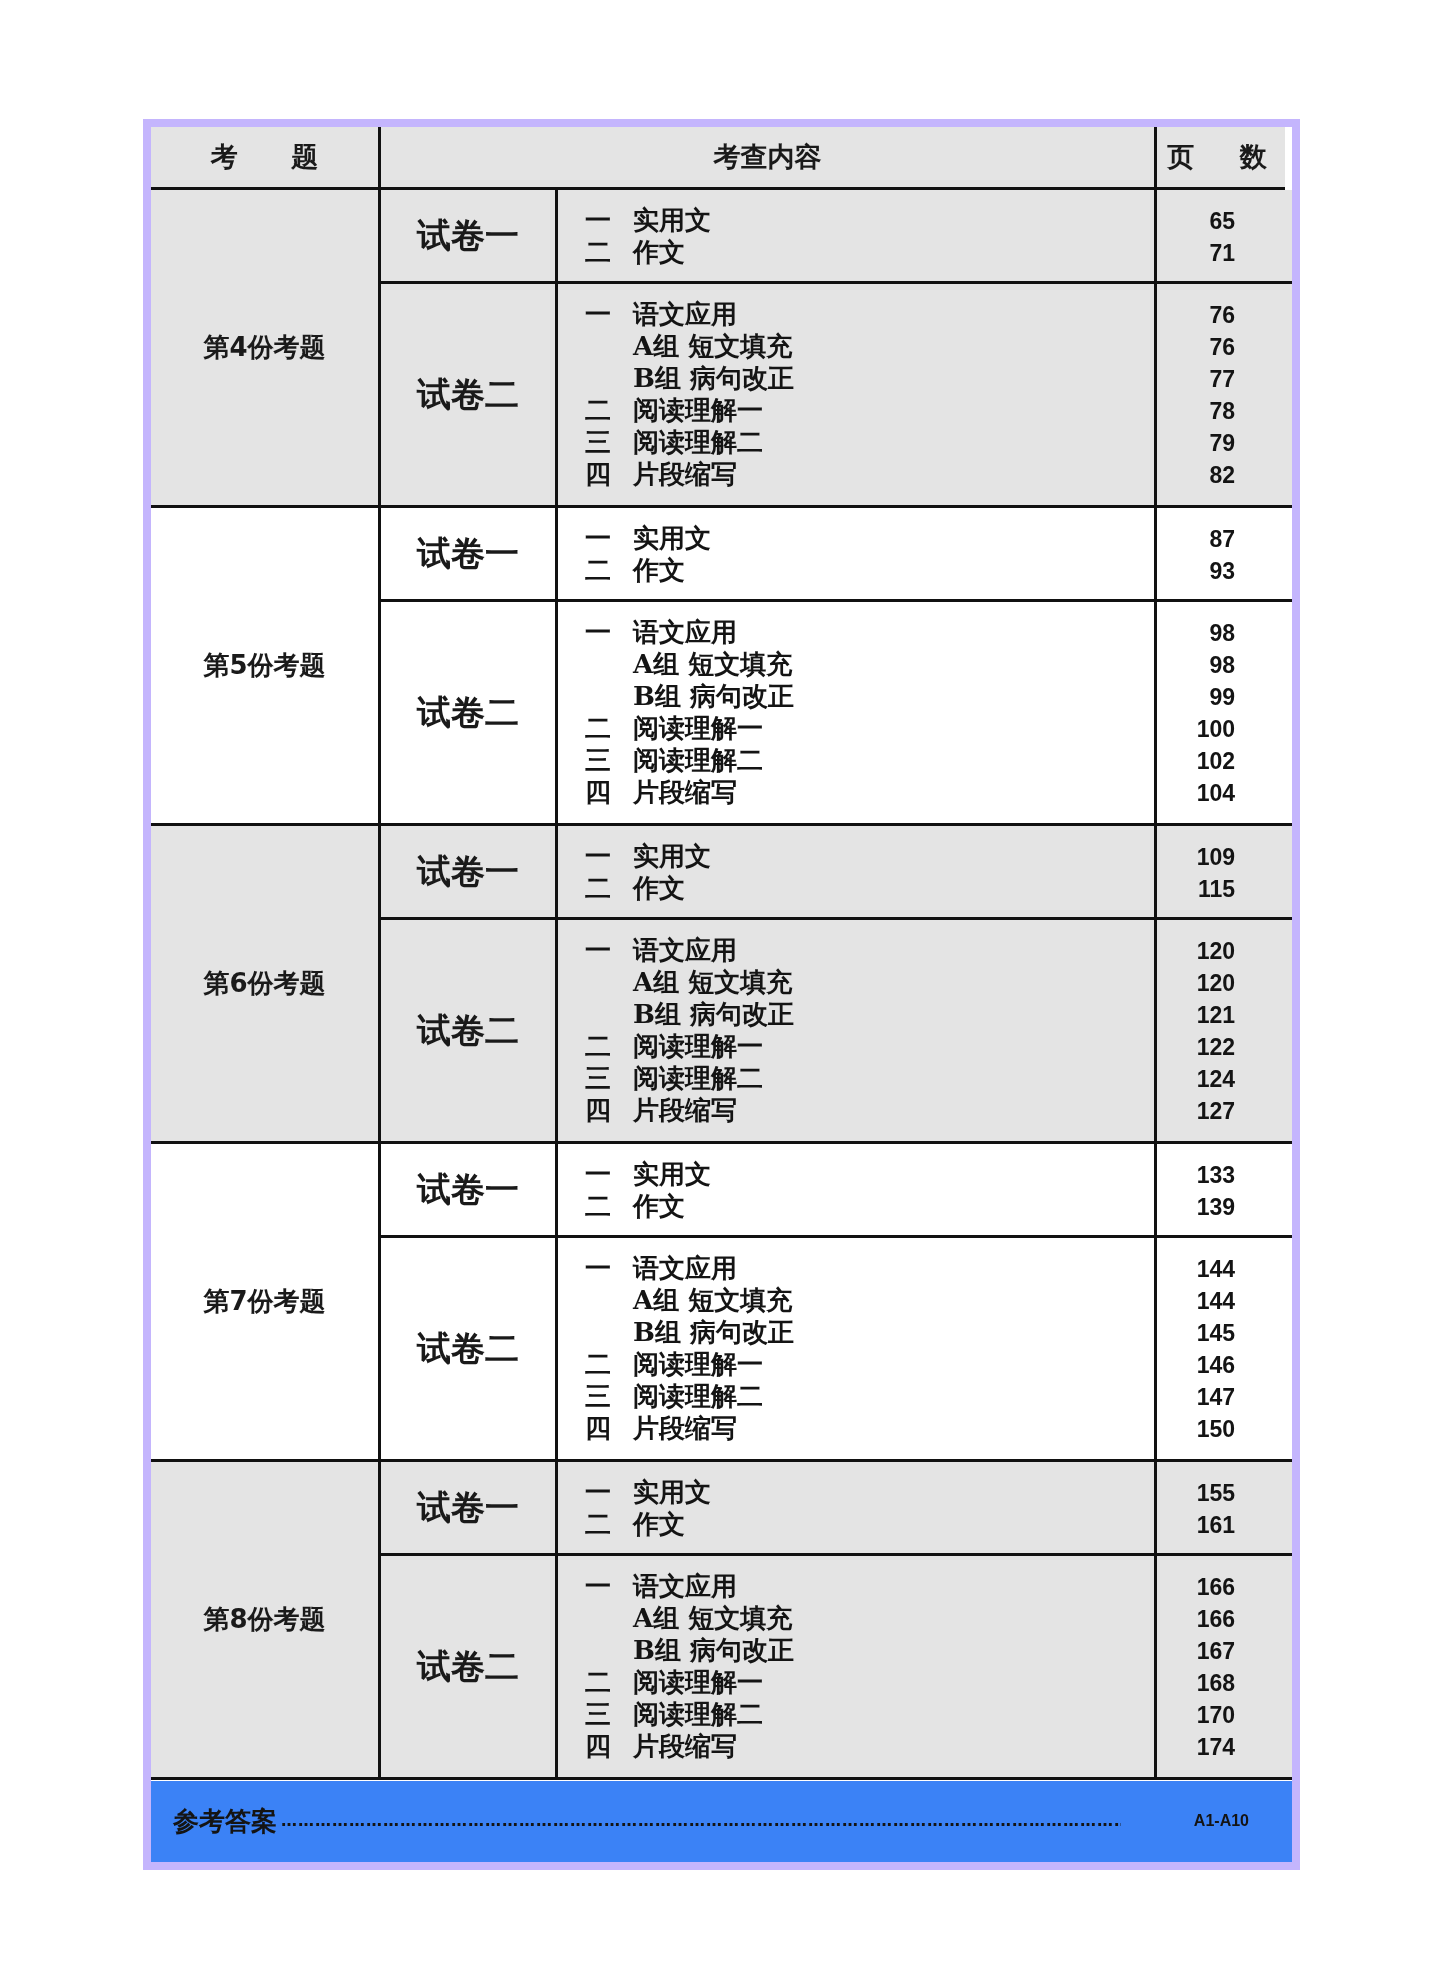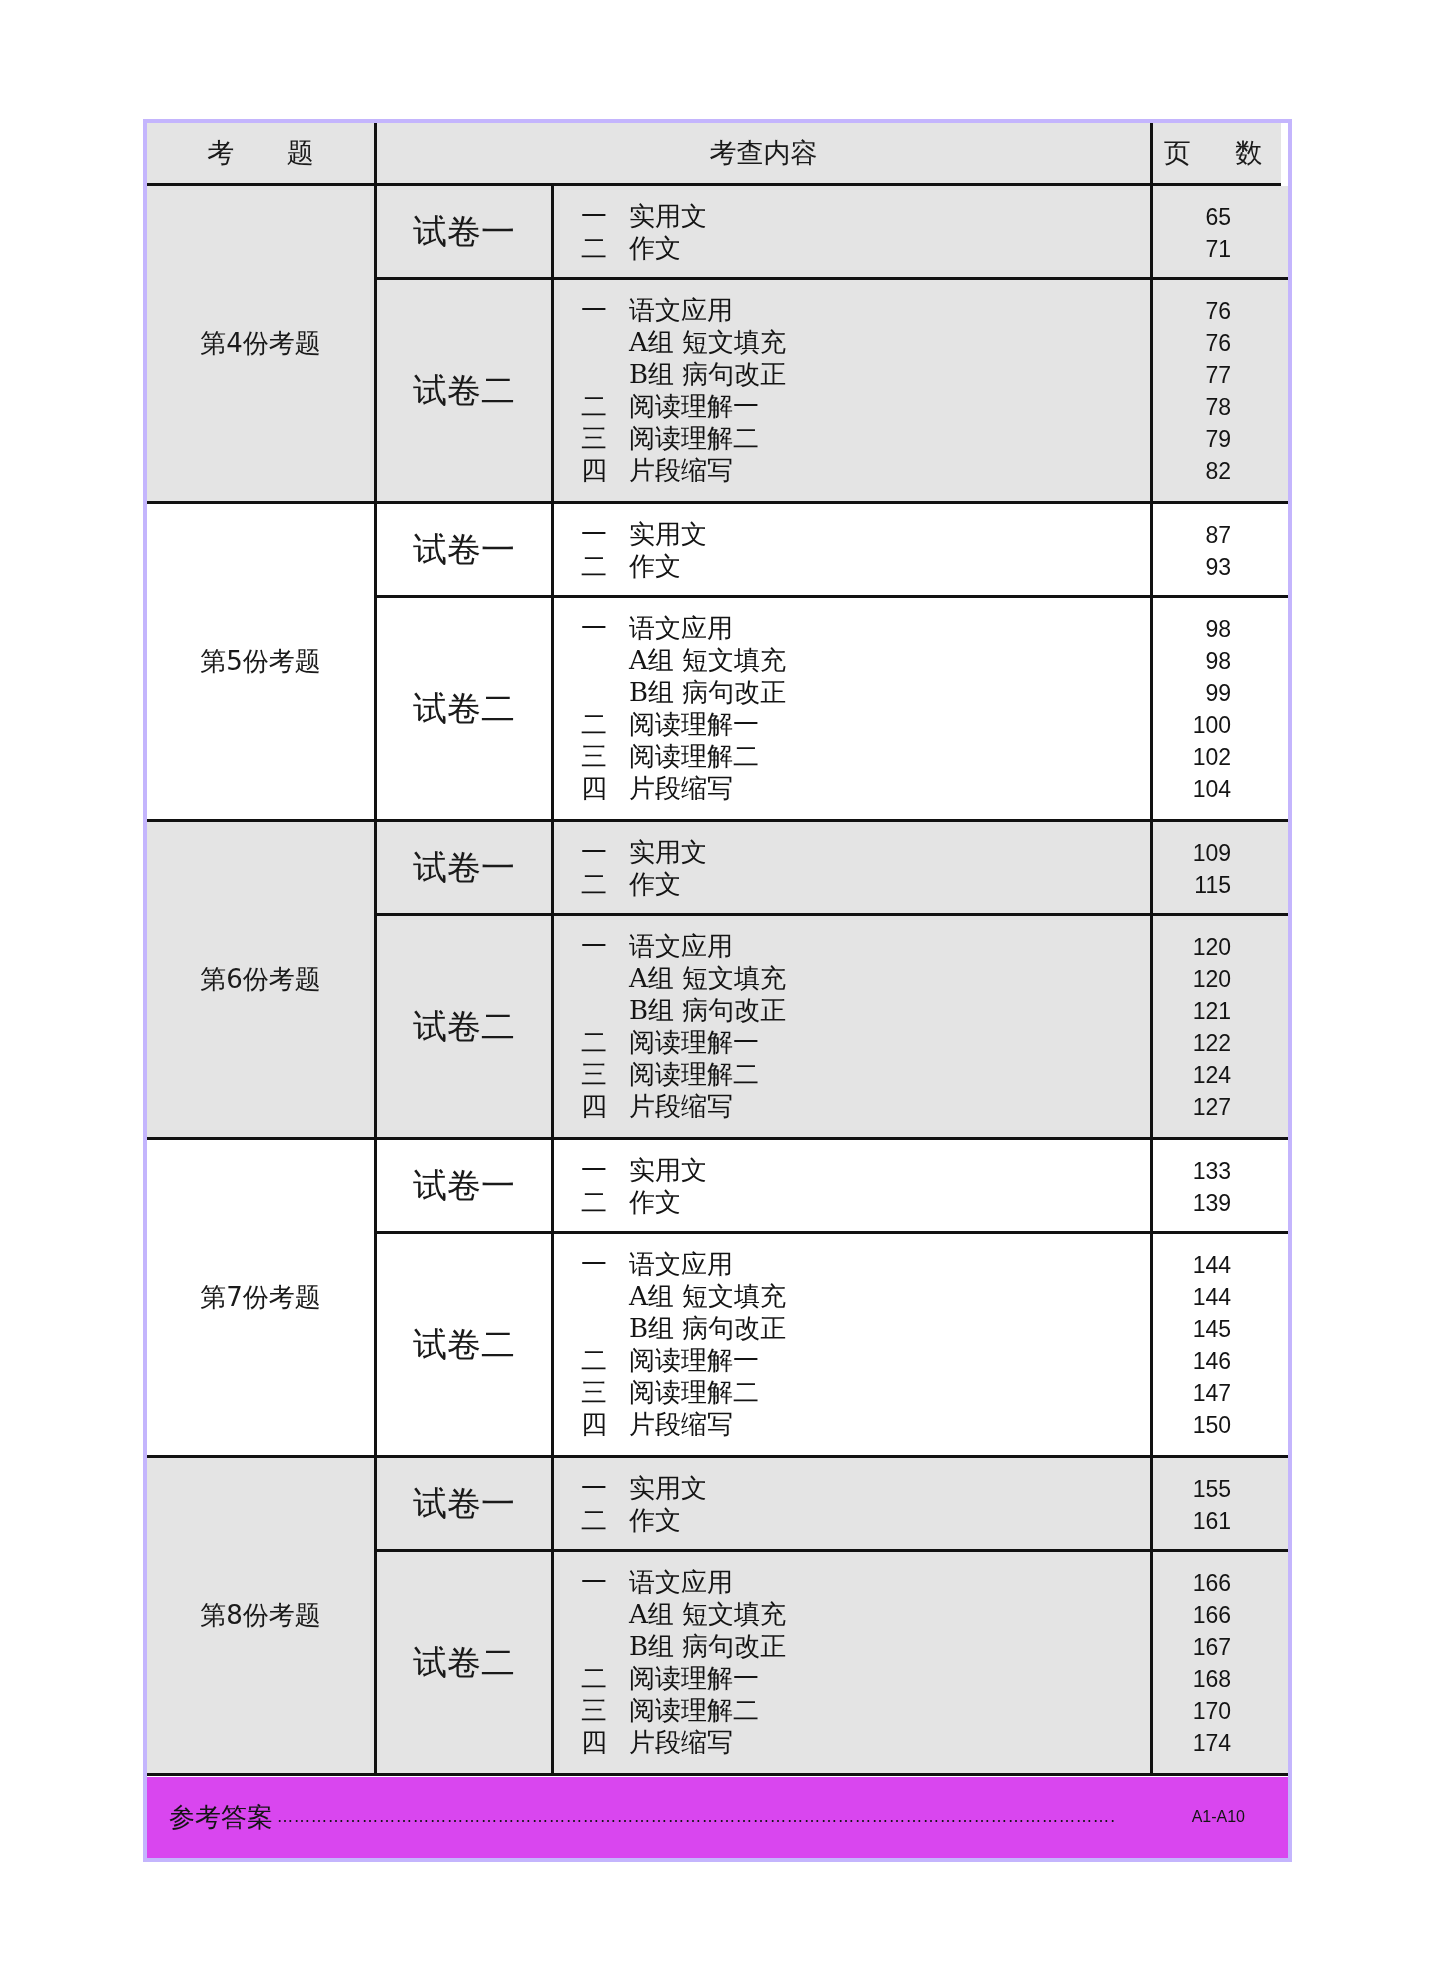--- a/index.html
+++ b/index.html
@@ -1,21 +1,22 @@
 <!DOCTYPE html>
 <html><head>
 <meta charset="utf-8">
 <style>
   html, body { margin: 0; padding: 0; background: #ffffff; }
   body { width: 1445px; height: 1976px; position: relative; overflow: hidden; }
   .frame {
     position: absolute; left: 143px; top: 119px;
     width: 1141px; height: 1735px;
-    border: 4px solid #c4b5fd;
+    border: 8px solid #c4b5fd;
     background: #ffffff;
+    font-weight: bold;
   }
   .grid { position: absolute; left: 0; top: 0; width: 1141px; height: 1735px; }
   .hdr {
     position: absolute; top: 0; height: 63px; background: #e4e4e4;
     border-bottom: 3px solid #111;
     box-sizing: border-box;
     display: flex; align-items: center; justify-content: center;
     font-family: "DejaVu Sans", "Liberation Sans", sans-serif;
     font-size: 27px; color: #1a1a1a;
   }
@@ -63,21 +64,21 @@
   }
   .row .num { display: inline-block; width: 48px; }
   .row.indent { padding-left: 48px; }
   .pg {
     height: 32px; line-height: 32px; text-align: right; padding-right: 45px;
     font-family: "Liberation Sans", "DejaVu Sans", sans-serif;
     font-size: 23px; color: #141414;
   }
   .footer {
     position: absolute; left: 0; top: 1654px; width: 1141px; height: 81px;
-    background: #d946ef;
+    background: #3b82f6;
     font-family: "DejaVu Sans", "Liberation Sans", sans-serif;
     color: #141414;
   }
   .footer .ans-label { position: absolute; left: 22px; top: 22px; font-size: 26px; line-height: 36px; }
   .footer .dots {
     position: absolute; left: 130px; top: 24px; width: 840px; height: 32px;
     overflow: hidden; font-size: 16px; line-height: 32px; letter-spacing: 1px; white-space: nowrap;
   }
   .footer .ans-pages {
     position: absolute; right: 43px; top: 24px; font-family: "Liberation Sans Narrow", "Liberation Sans", sans-serif;

